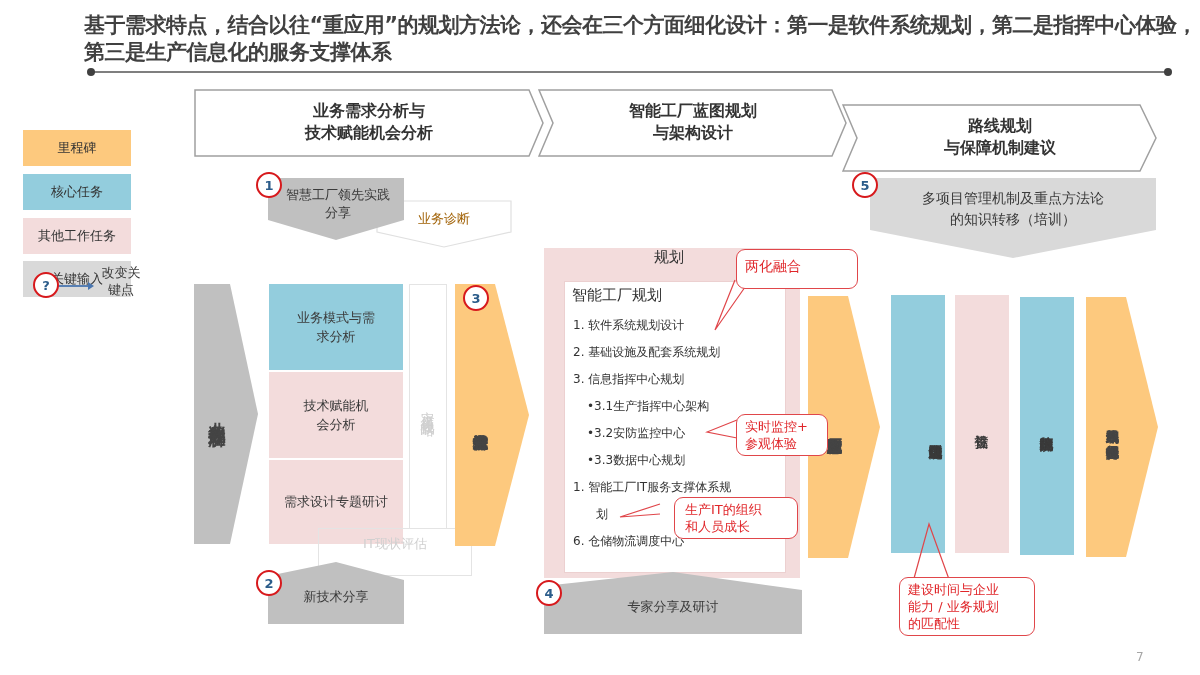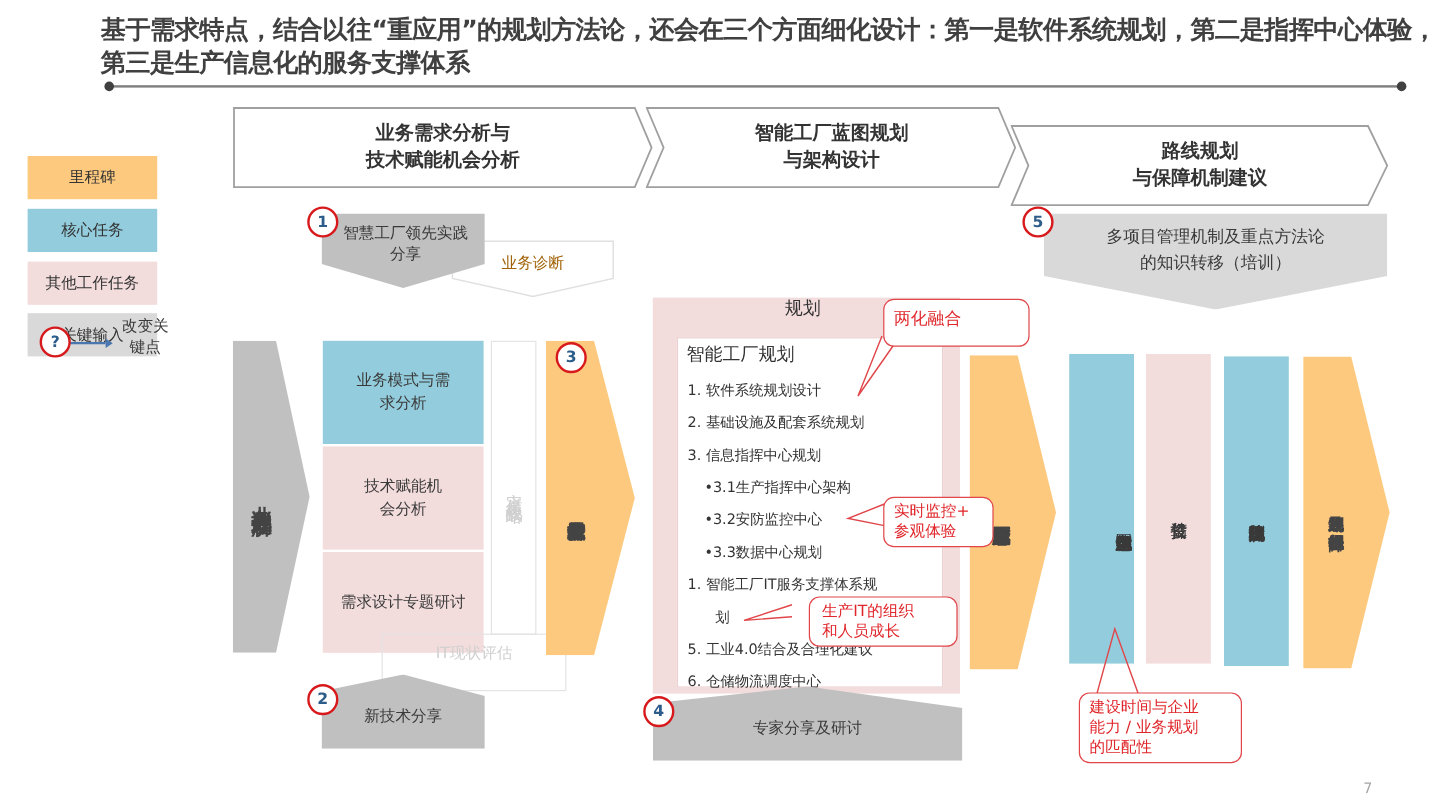--- a/index.html
+++ b/index.html
@@ -113,21 +113,20 @@
 <div class="abs" style="left:572px; top:286px; font-size:15px; color:#333;">智能工厂规划</div>
 <div class="abs plan-list" style="left:573px; top:312px; width:215px;">
   <div>1.  软件系统规划设计</div>
   <div>2.  基础设施及配套系统规划</div>
   <div>3.  信息指挥中心规划</div>
   <div style="padding-left:14px;">•3.1生产指挥中心架构</div>
   <div style="padding-left:14px;">•3.2安防监控中心</div>
   <div style="padding-left:14px;">•3.3数据中心规划</div>
   <div>1.  智能工厂IT服务支撑体系规</div>
   <div style="padding-left:23px;">     划</div>
-  <div>5.  工业4.0结合及合理化建议</div>
   <div>6.  仓储物流调度中心</div>
 </div>
 
 <svg class="abs" style="left:700px; top:270px;" width="60" height="62">
   <polyline points="50,10 15,60 35,10" fill="none" stroke="#e0464a" stroke-width="1.2"></polyline>
 </svg>
 <svg class="abs" style="left:705px; top:418px;" width="40" height="25">
   <polyline points="32,2 2,14 32,20" fill="none" stroke="#e0464a" stroke-width="1.2"></polyline>
 </svg>
 <svg class="abs" style="left:618px; top:500px;" width="45" height="25">

